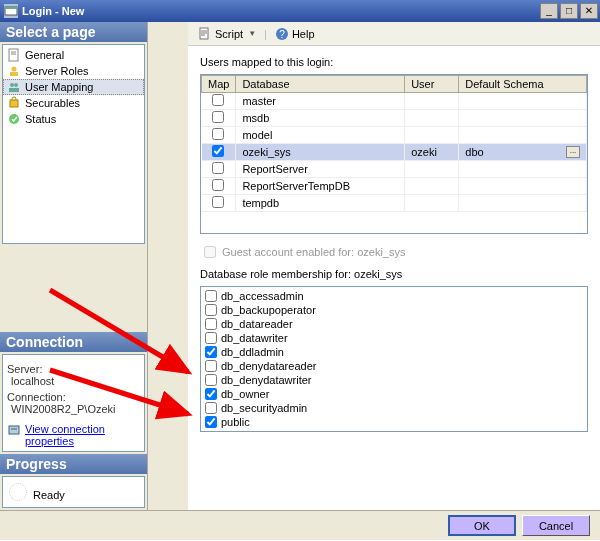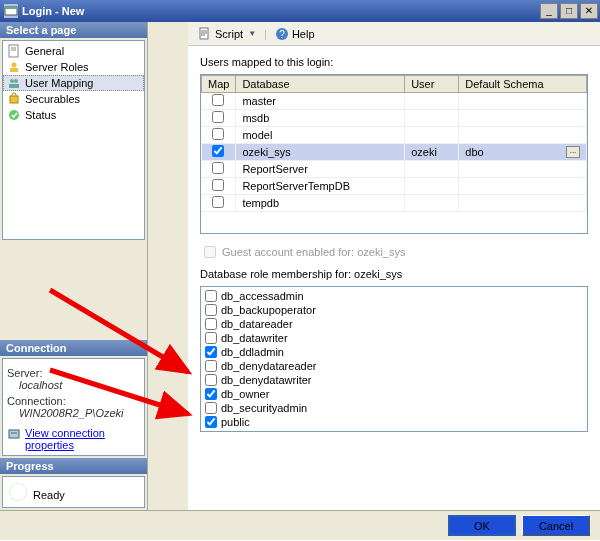--- a/index.html
+++ b/index.html
@@ -4,30 +4,30 @@
 <style>
 * { box-sizing: border-box; margin: 0; padding: 0; }
 body { font-family: Tahoma, sans-serif; font-size: 11px; background: #fff; width: 600px; height: 541px; overflow: hidden; position: relative; }
 .titlebar { background: linear-gradient(#5a7fc6, #2a4d9e); color: #fff; height: 22px; display: flex; align-items: center; padding: 0 2px 0 4px; }
 .titlebar .icon { width: 14px; height: 14px; background: #b0c4de; margin-right: 4px; display: inline-flex; align-items: center; justify-content: center; font-size: 9px; color: #000; }
 .titlebar .title { flex: 1; font-weight: bold; }
 .titlebar .winbtns { display: flex; gap: 2px; }
 .titlebar .winbtn { width: 18px; height: 16px; background: #d4d0c8; border: 1px solid #808080; display: flex; align-items: center; justify-content: center; font-size: 10px; color: #000; line-height: 1; }
 .main { display: flex; height: 488px; background: #ece9d8; }
 .leftpanel { width: 148px; display: flex; flex-direction: column; border-right: 1px solid #aca899; }
-.section-header { background: linear-gradient(#7a96c4, #5274ad); color: #fff; padding: 2px 6px; font-weight: bold; font-size: 11px; }
+.section-header { background: linear-gradient(#7a96c4, #5274ad); color: #fff; padding: 2px 6px; font-weight: bold; font-size: 14px; }
 .page-list { background: #fff; flex: 0 0 auto; min-height: 200px; border: 1px solid #7f9db9; margin: 2px; padding: 2px 0; }
 .page-item { padding: 1px 4px; display: flex; align-items: center; gap: 4px; cursor: pointer; }
 .page-item.selected { background: #dbe2ed; border: 1px dotted #888; padding: 0 3px; }
 .page-icon { width: 14px; height: 14px; display: inline-block; }
 .page-icon svg { width: 14px; height: 14px; }
 .spacer { flex: 1; background: #ece9d8; }
 .conn-body { background: #fff; border: 1px solid #7f9db9; margin: 2px; padding: 4px; font-size: 11px; }
 .conn-body .label { color: #333; margin-top: 4px; }
-.conn-body .value { color: #333; margin-left: 12px; margin-bottom: 2px; word-break: break-all; font-style: italic; }
+.conn-body .value { color: #333; margin-left: 4px; margin-bottom: 2px; word-break: break-all; }
 .conn-body a { color: #0000ee; text-decoration: underline; }
 .conn-link-row { display: flex; align-items: flex-start; gap: 4px; margin-top: 8px; }
 .prog-body { background: #fff; border: 1px solid #7f9db9; margin: 2px; padding: 6px; display: flex; align-items: flex-end; gap: 6px; }
 .prog-icon { width: 18px; height: 18px; border: 1px dotted #ccc; border-radius: 50%; }
 .rightpanel { flex: 1; background: #fff; display: flex; flex-direction: column; margin-left: 40px; }
 .toolbar { background: #f2f1e8; border-bottom: 1px solid #ccc; height: 24px; display: flex; align-items: center; padding: 0 6px; gap: 4px; }
 .toolbtn { display: flex; align-items: center; gap: 3px; padding: 1px 4px; cursor: default; }
 .toolbtn .ticon { width: 14px; height: 14px; }
 .dropdown-arrow { font-size: 8px; color: #555; margin-left: 2px; }
 .content { padding: 10px 12px; display: flex; flex-direction: column; gap: 6px; }
@@ -37,21 +37,21 @@
 td { border-right: 1px solid #eee; border-bottom: 1px solid #eee; padding: 1px 6px; }
 tr.sel td { background: #c8d2ec; }
 td.chk { text-align: center; width: 30px; }
 input[type=checkbox] { width: 12px; height: 12px; }
 .ellipsis-btn { width: 14px; height: 12px; background: #ece9d8; border: 1px solid #888; font-size: 8px; line-height: 8px; text-align: center; display: inline-block; float: right; }
 .guest-row { display: flex; align-items: center; gap: 6px; color: #999; margin-top: 6px; padding-left: 4px; }
 .guest-row input { accent-color: #999; }
 .roles-box { border: 1px solid #7f9db9; height: 146px; overflow: auto; background: #fff; padding: 2px 4px; }
 .role-item { display: flex; align-items: center; gap: 4px; line-height: 14px; }
 .bottombar { height: 30px; border-top: 1px solid #aca899; background: #ece9d8; display: flex; align-items: center; justify-content: flex-end; padding: 0 10px; gap: 6px; }
-.btn { min-width: 68px; height: 21px; background: #1d4ed8; border: 1px solid #555; border-top-color: #fff; border-left-color: #fff; font-size: 11px; cursor: pointer; }
+.btn { min-width: 68px; height: 21px; background: #c4b5fd; border: 1px solid #555; border-top-color: #fff; border-left-color: #fff; font-size: 11px; cursor: pointer; }
 .btn.default { border: 2px solid #2a5db0; }
 .arrow { position: absolute; pointer-events: none; }
 </style>
 </head>
 <body>
 
 <div class="titlebar">
   <span class="icon">
     <svg viewBox="0 0 14 14">
         <rect x="1" y="3" width="12" height="8" fill="#fff" stroke="#555"></rect>

